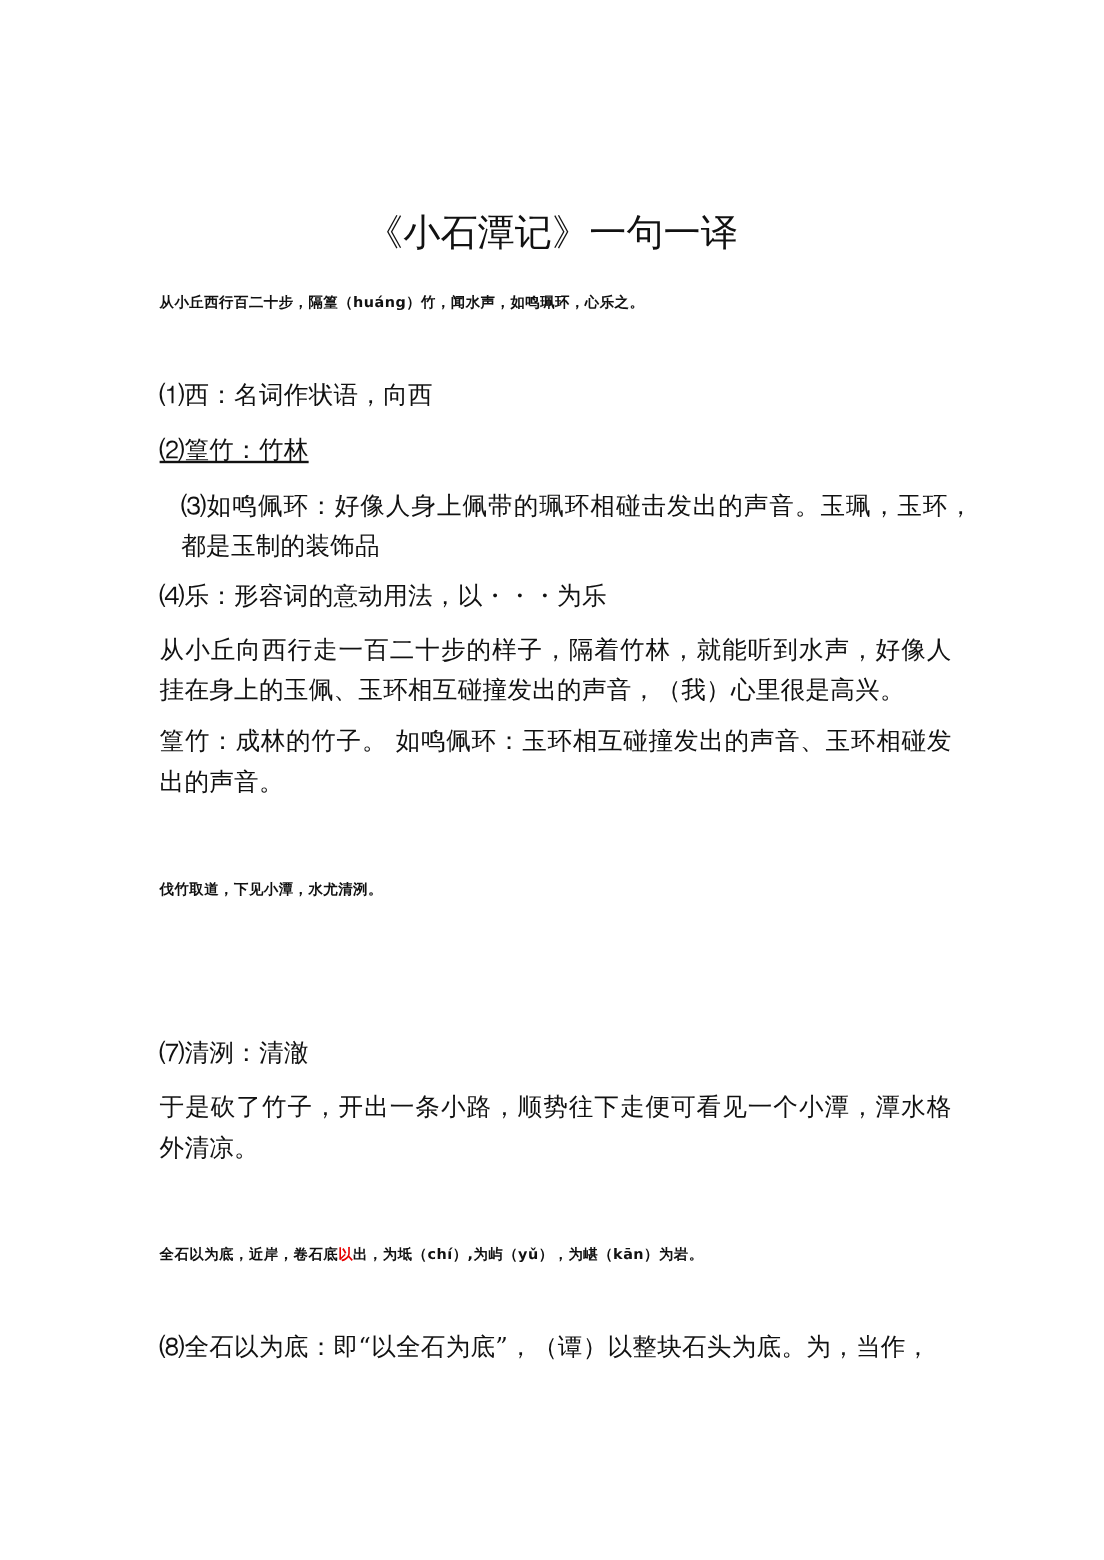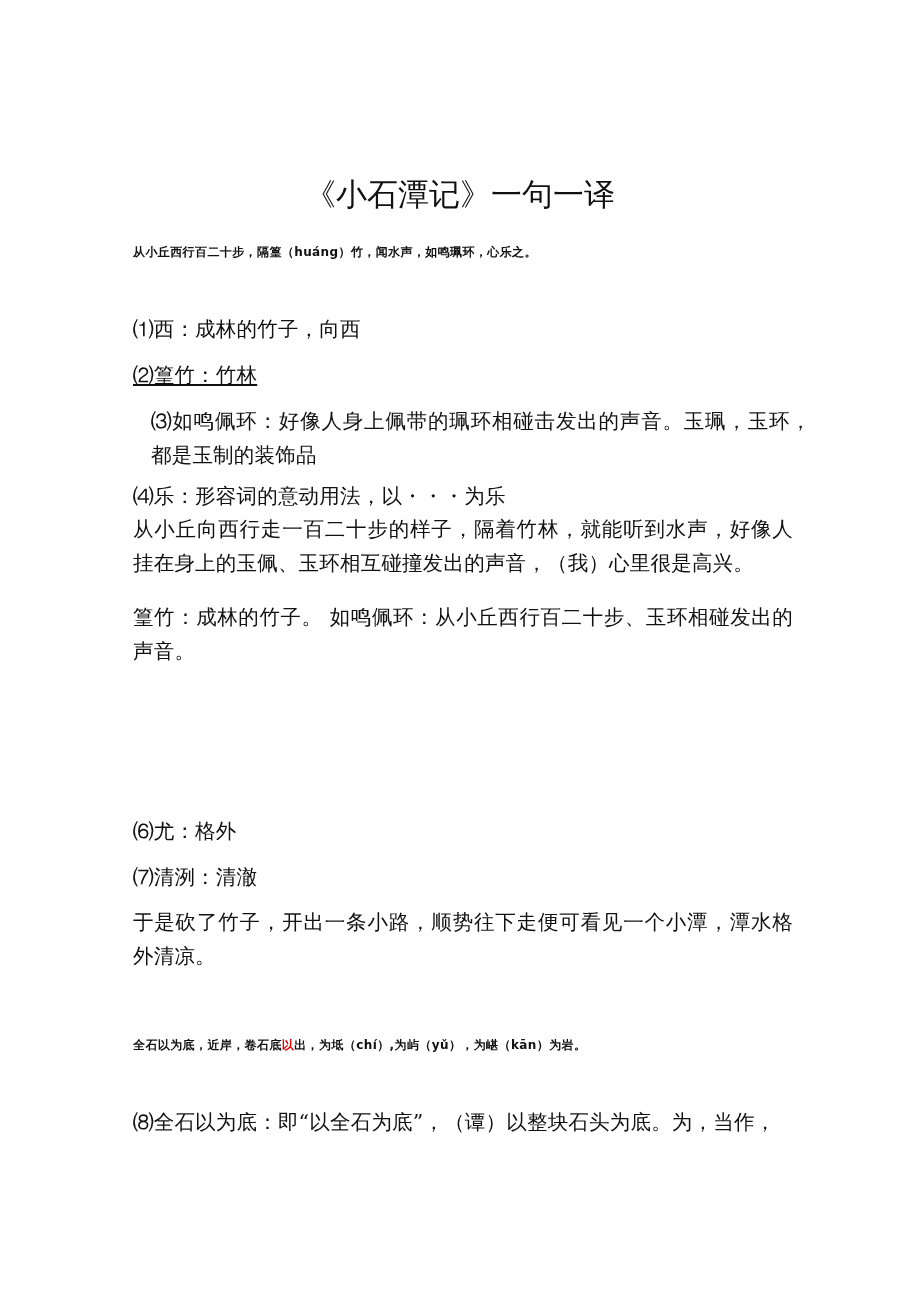--- a/index.html
+++ b/index.html
@@ -53,27 +53,27 @@
     .red { color: #e60000; }
   </style>
 </head>
 <body>
 
 <div class="page">
 
   <h1 class="title">《小石潭记》一句一译</h1>
 
   <p class="para bold" style="top:235px;">从小丘西行百二十步，隔篁（huáng）竹，闻水声，如鸣珮环，心乐之。</p>
-  <p class="para" style="top:312px;">⑴西：成林的竹子，向西</p>
+  <p class="para" style="top:312px;">⑴西：名词作状语，向西</p>
   <p class="para" style="top:358px;text-decoration:underline;">⑵篁竹：竹林</p>
   <p class="para" style="top:404px;margin-left:18px;">⑶如鸣佩环：好像人身上佩带的珮环相碰击发出的声音。玉珮，玉环，都是玉制的装饰品</p>
   <p class="para" style="top:479px;">⑷乐：形容词的意动用法，以・・・为乐</p>
-  <p class="para" style="top:512px;">从小丘向西行走一百二十步的样子，隔着竹林，就能听到水声，好像人挂在身上的玉佩、玉环相互碰撞发出的声音，（我）心里很是高兴。</p>
-  <p class="para" style="top:600px;">篁竹：成林的竹子。 如鸣佩环：从小丘西行百二十步、玉环相碰发出的声音。</p>
+  <p class="para" style="top:524px;">从小丘向西行走一百二十步的样子，隔着竹林，就能听到水声，好像人挂在身上的玉佩、玉环相互碰撞发出的声音，（我）心里很是高兴。</p>
+  <p class="para" style="top:600px;">篁竹：成林的竹子。 如鸣佩环：玉环相互碰撞发出的声音、玉环相碰发出的声音。</p>
 
-  <p class="para" style="top:814px;">⑹尤：格外</p>
+  <p class="para bold" style="top:724px;">伐竹取道，下见小潭，水尤清洌。</p>
   <p class="para" style="top:905px;">于是砍了竹子，开出一条小路，顺势往下走便可看见一个小潭，潭水格外清凉。</p>
   <p class="para" style="top:860px;">⑺清洌：清澈</p>
 
   <p class="para" style="top:1105px;">⑻全石以为底：即“以全石为底”，（谭）以整块石头为底。为，当作，</p>
   <p class="para bold" style="top:1028px;"><span>全石以为底，近岸，卷石底</span><span class="red">以</span><span>出，为坻（chí）,为屿（yǔ），为嵁（kān）为岩。</span></p>
 
 </div>
 
 </body></html>

